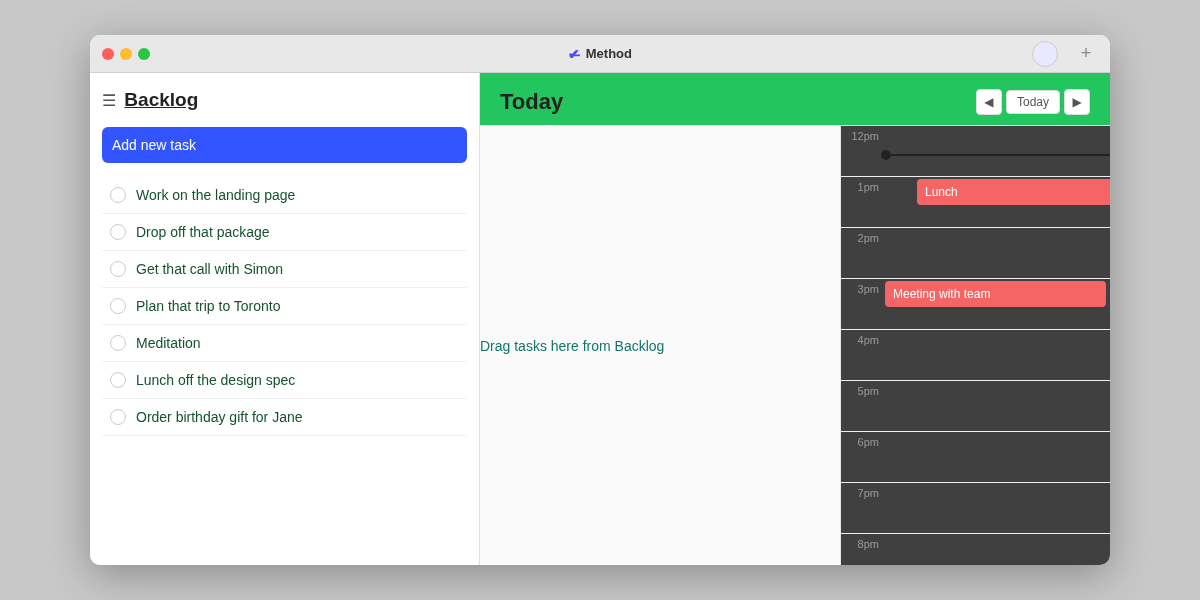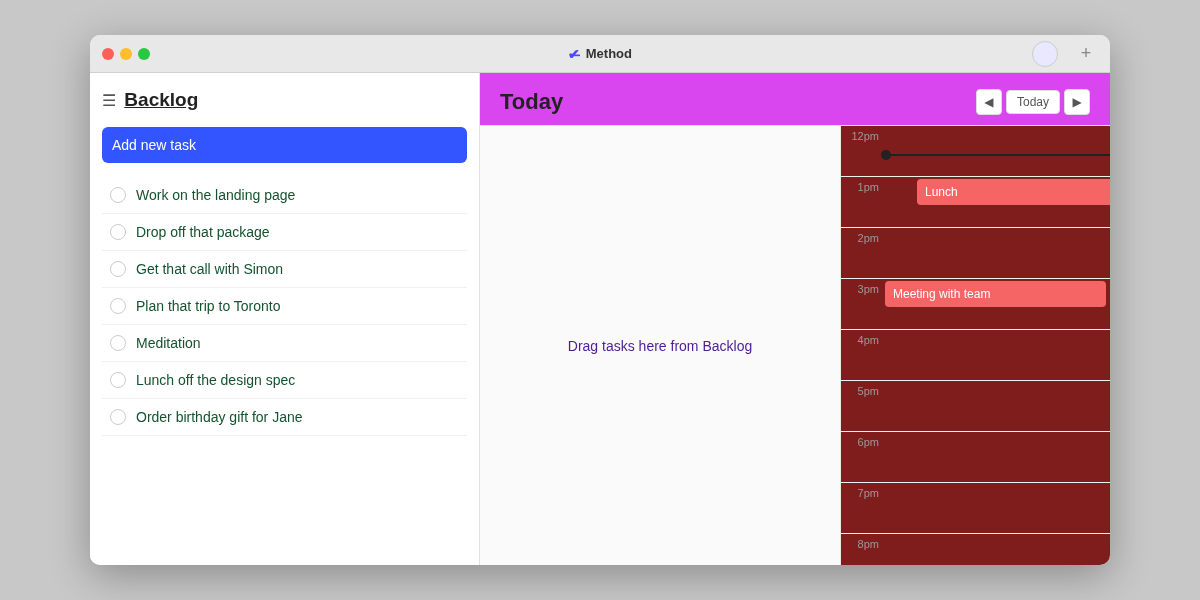--- a/index.html
+++ b/index.html
@@ -177,21 +177,21 @@
       display: flex;
       flex-direction: column;
       overflow: hidden;
     }
 
     .today-header {
       display: flex;
       align-items: center;
       padding: 16px 20px 10px;
       border-bottom: 1px solid #e8e8e8;
-      background: #d946ef;
+      background: #22c55e;
     }
 
     .today-title {
       font-size: 22px;
       font-weight: 700;
       color: #222;
       flex: 1;
     }
 
     .today-nav {
@@ -227,31 +227,31 @@
     .content-area {
       display: flex;
       flex: 1;
       overflow: hidden;
     }
 
     .drop-zone {
       flex: 1;
       display: flex;
       align-items: center;
-      justify-content: center;
-      color: #4c1d95;
+      justify-content: flex-start;
+      color: #0f766e;
       font-size: 14px;
     }
 
     
     .calendar-pane {
       width: 270px;
       border-left: 1px solid #e8e8e8;
       overflow-y: auto;
-      background: #7f1d1d;
+      background: #404040;
       flex-shrink: 0;
       padding: 0;
     }
 
     .time-slot {
       display: flex;
       align-items: flex-start;
       min-height: 50px;
       border-bottom: 1px solid #f0f0f0;
       position: relative;

